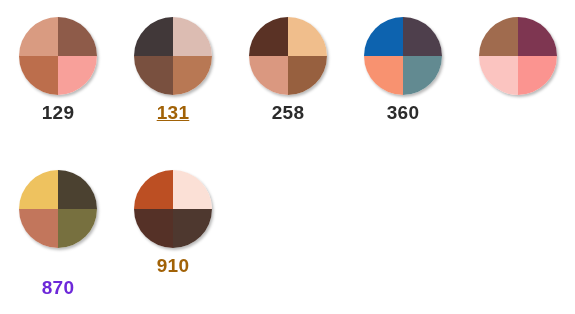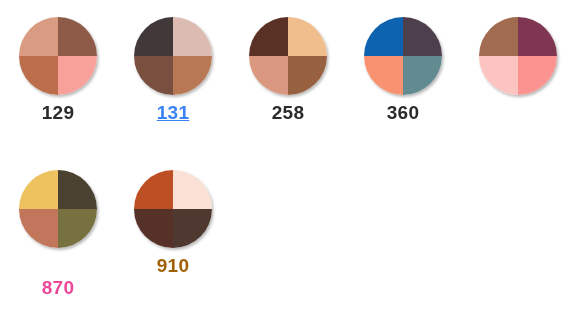--- a/index.html
+++ b/index.html
@@ -85,21 +85,21 @@
     <div class="swatch-label" style="color: rgb(43, 43, 43);">129</div>
   </div>
 
   <div class="swatch-group r1 c2">
     <div class="swatch-disc">
       <div class="quad tl" style="background-color: rgb(65, 56, 57);"></div>
       <div class="quad tr" style="background-color: rgb(220, 188, 178);"></div>
       <div class="quad bl" style="background-color: rgb(121, 80, 63);"></div>
       <div class="quad br" style="background-color: rgb(184, 120, 84);"></div>
     </div>
-    <div class="swatch-label" style="color: #3b82f6; text-decoration: underline;">131</div>
+    <div class="swatch-label" style="color: #a16207; text-decoration: underline;">131</div>
   </div>
 
   <div class="swatch-group r1 c3">
     <div class="swatch-disc">
       <div class="quad tl" style="background-color: rgb(90, 50, 37);"></div>
       <div class="quad tr" style="background-color: rgb(240, 190, 140);"></div>
       <div class="quad bl" style="background-color: rgb(218, 152, 128);"></div>
       <div class="quad br" style="background-color: rgb(151, 96, 63);"></div>
     </div>
     <div class="swatch-label" style="color: rgb(43, 43, 43); text-align: center;">258</div>
@@ -124,21 +124,21 @@
     </div>
   </div>
 
   <div class="swatch-group r2 c1">
     <div class="swatch-disc">
       <div class="quad tl" style="background-color: rgb(238, 194, 95);"></div>
       <div class="quad tr" style="background-color: rgb(75, 65, 48);"></div>
       <div class="quad bl" style="background-color: rgb(194, 118, 92);"></div>
       <div class="quad br" style="background-color: rgb(119, 112, 63);"></div>
     </div>
-    <div class="swatch-label" style="color: #ec4899; margin-top: 30px;">870</div>
+    <div class="swatch-label" style="color: #6d28d9; margin-top: 30px;">870</div>
   </div>
 
   <div class="swatch-group r2 c2">
     <div class="swatch-disc">
       <div class="quad tl" style="background-color: rgb(188, 79, 35);"></div>
       <div class="quad tr" style="background-color: rgb(251, 224, 214);"></div>
       <div class="quad bl" style="background-color: rgb(85, 49, 39);"></div>
       <div class="quad br" style="background-color: rgb(78, 56, 47);"></div>
     </div>
     <div class="swatch-label" style="color: #a16207;">910</div>

